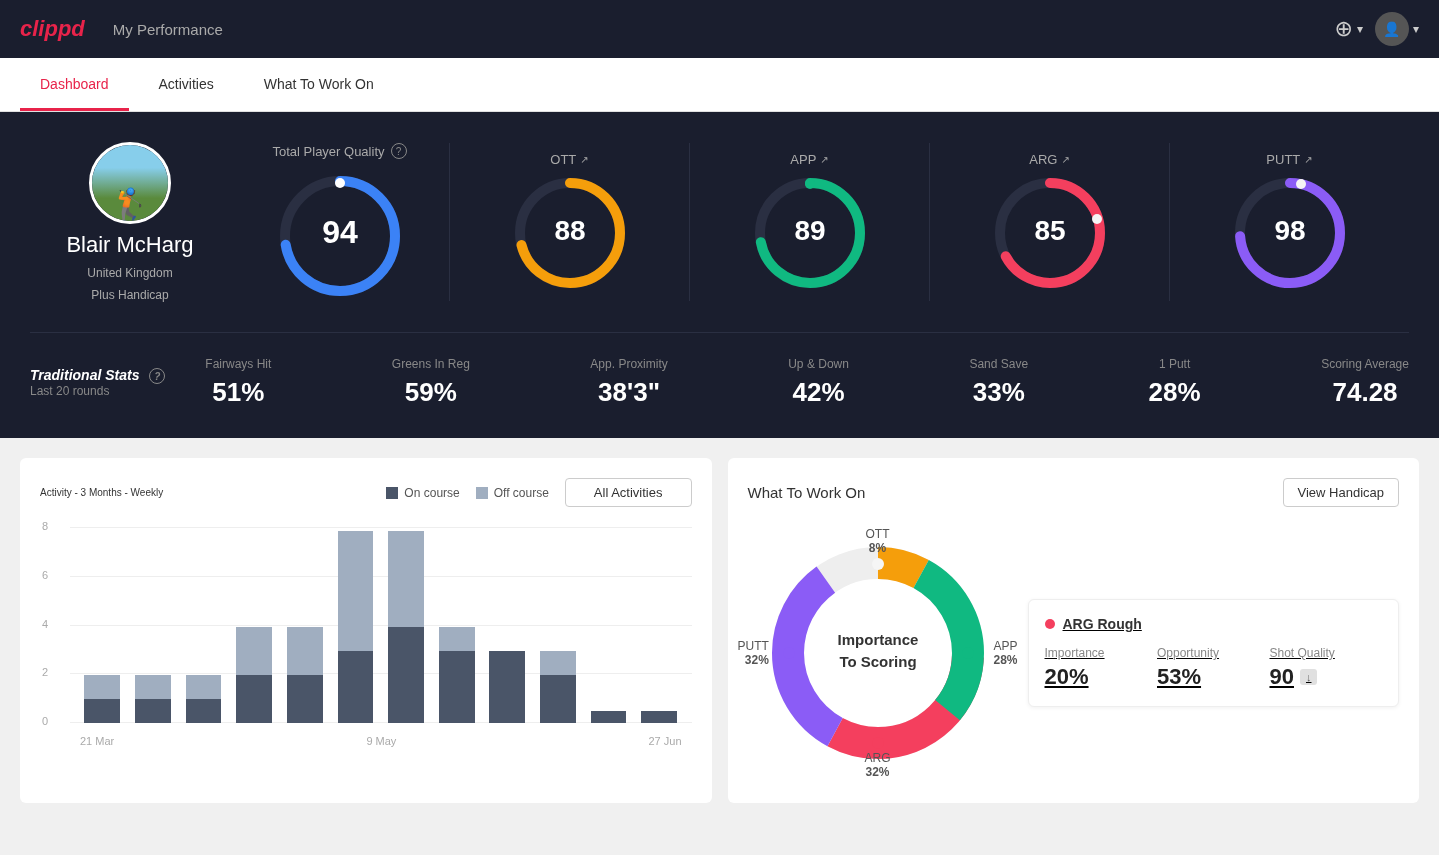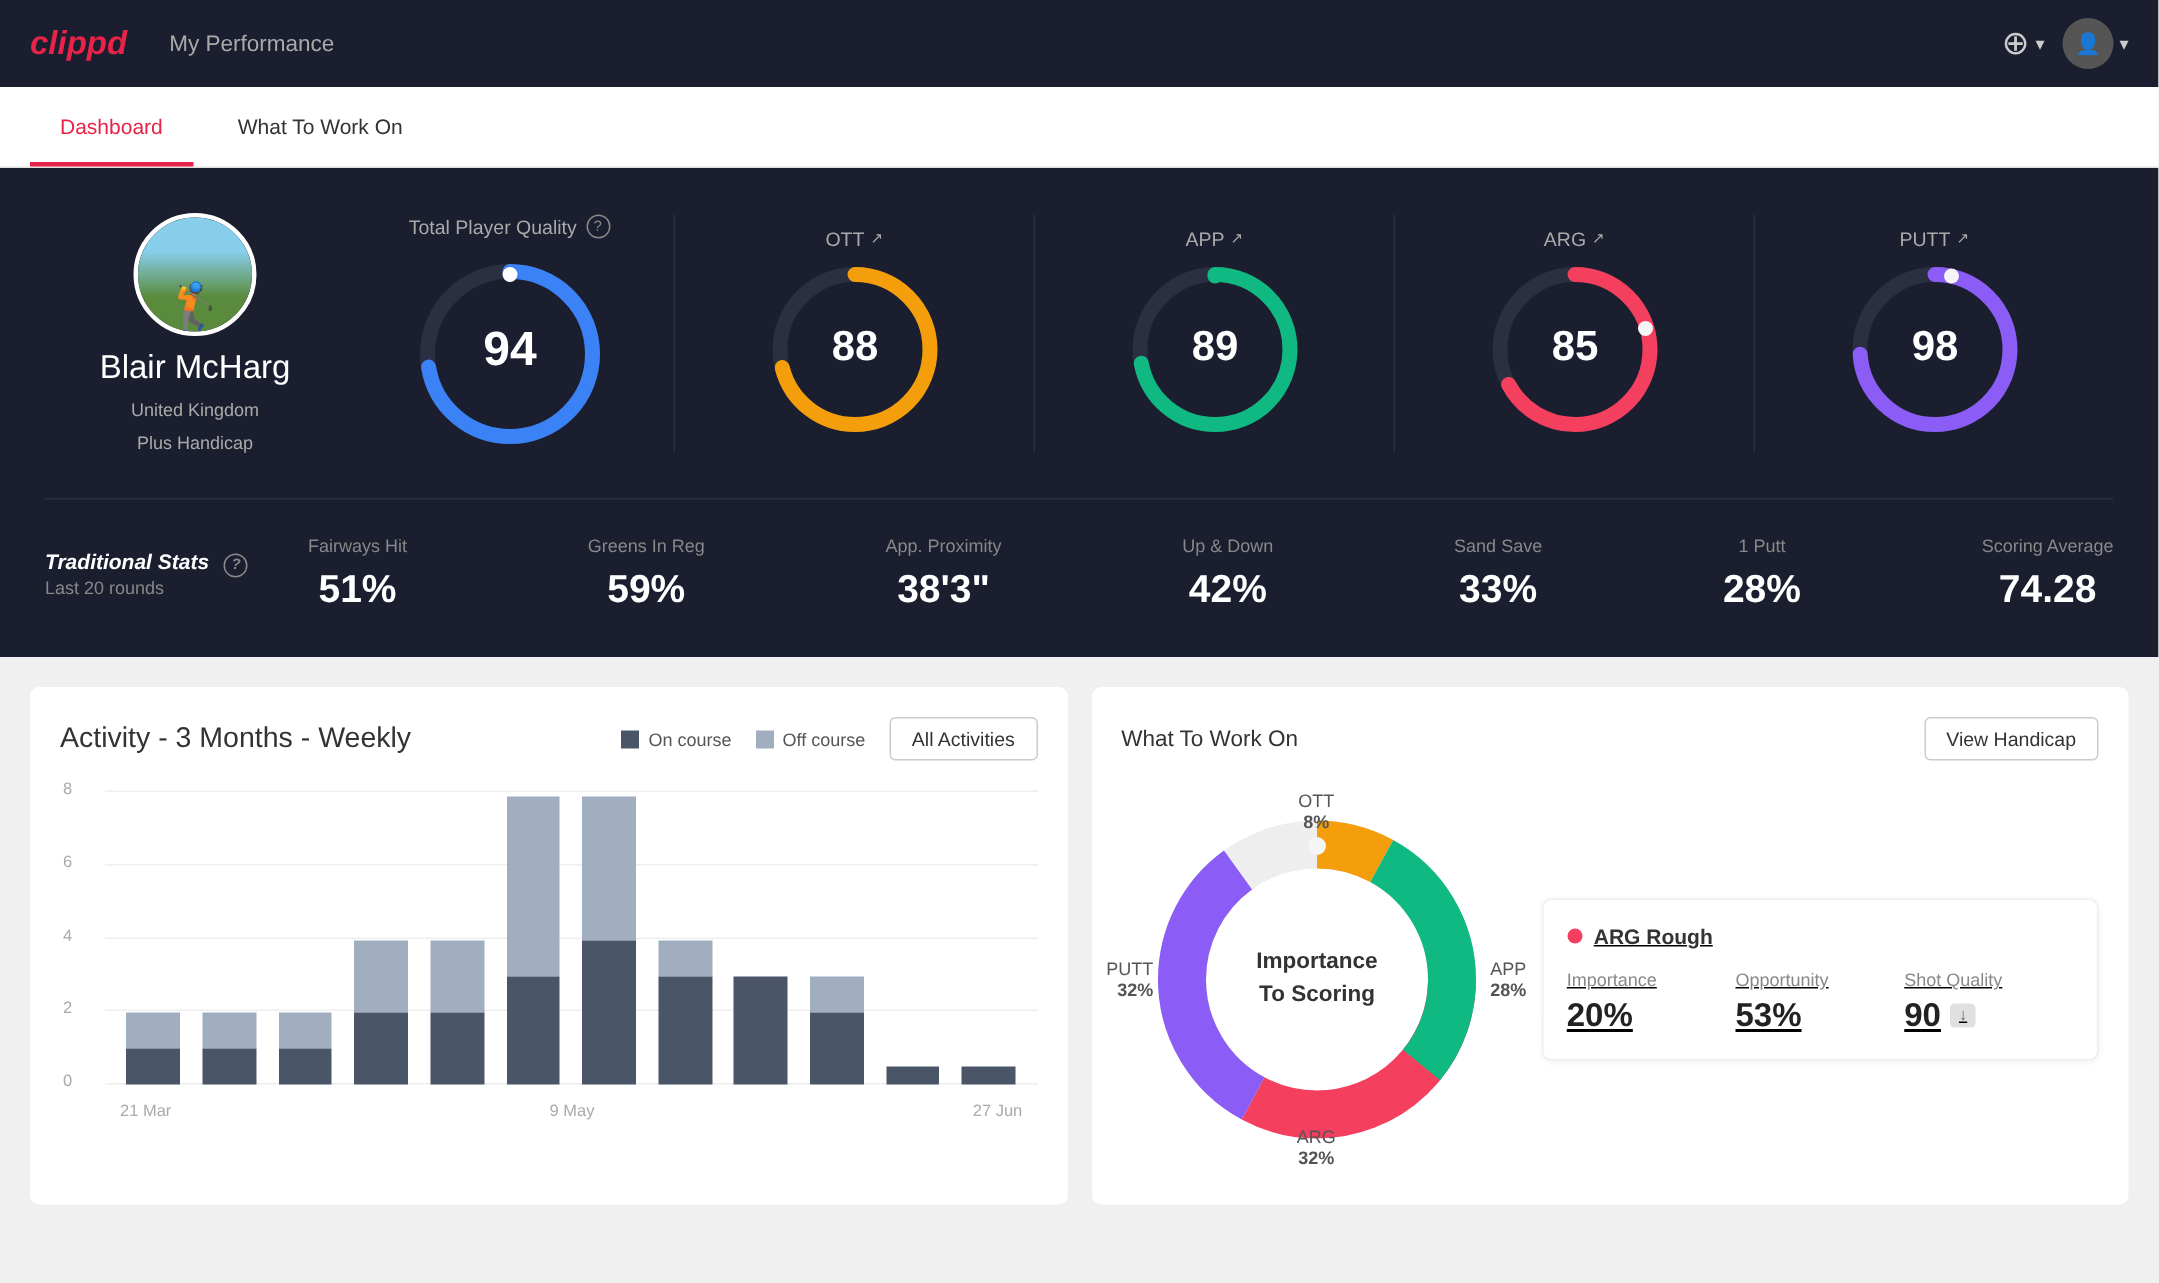--- a/index.html
+++ b/index.html
@@ -159,26 +159,26 @@
       padding: 20px;
       flex: 1;
       min-width: 0;
     }
     .activity-header {
       display: flex;
       justify-content: space-between;
       align-items: center;
       margin-bottom: 20px;
     }
-    .activity-title { font-size: 19px; color: #333; font-weight: 500; }
+    .activity-title { font-size: 10px; color: #333; font-weight: 500; }
     .legend { display: flex; gap: 16px; align-items: flex-end; }
     .legend-item { display: flex; align-items: center; gap: 6px; font-size: 12px; color: #555; }
     .legend-dot { width: 12px; height: 12px; }
     .all-activities-btn {
-      border: 1px solid #ccc; padding: 6px 14px; border-radius: 4px;
+      border: 1px solid #ccc; padding: 6px 28px; border-radius: 4px;
       font-size: 13px; color: #333; cursor: pointer; background: #fff;
     }
 
     .chart-area {
       position: relative;
       height: 220px;
     }
     .chart-grid {
       position: absolute;
       top: 0; left: 30px; right: 0; bottom: 24px;
@@ -296,20 +296,21 @@
       <div class="avatar-circle">
         <span>👤</span>
       </div>
       <span style="font-size:12px">▾</span>
     </div>
   </div>
 </div>
 
 <div class="tabs">
   <div class="tab active">Dashboard</div>
+  <div class="tab">Activities</div>
   <div class="tab">What To Work On</div>
 </div>
 
 <div class="hero">
   <div class="hero-top">
 
     <div class="player-info">
       <div class="player-avatar">
         <div class="player-avatar-inner">
           <span class="player-figure">🏌️</span>

